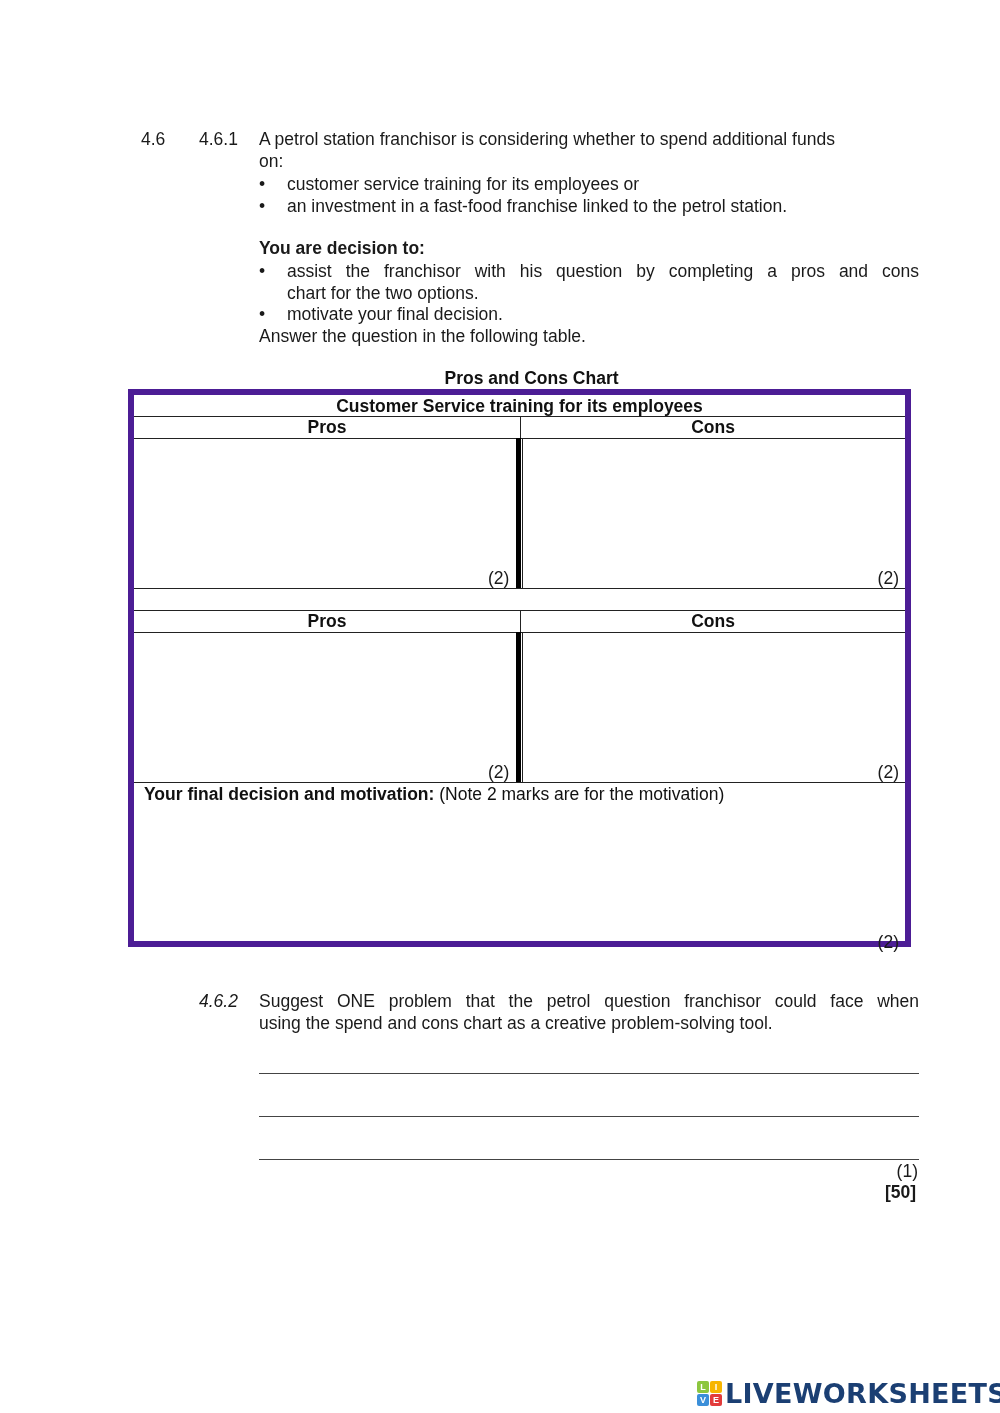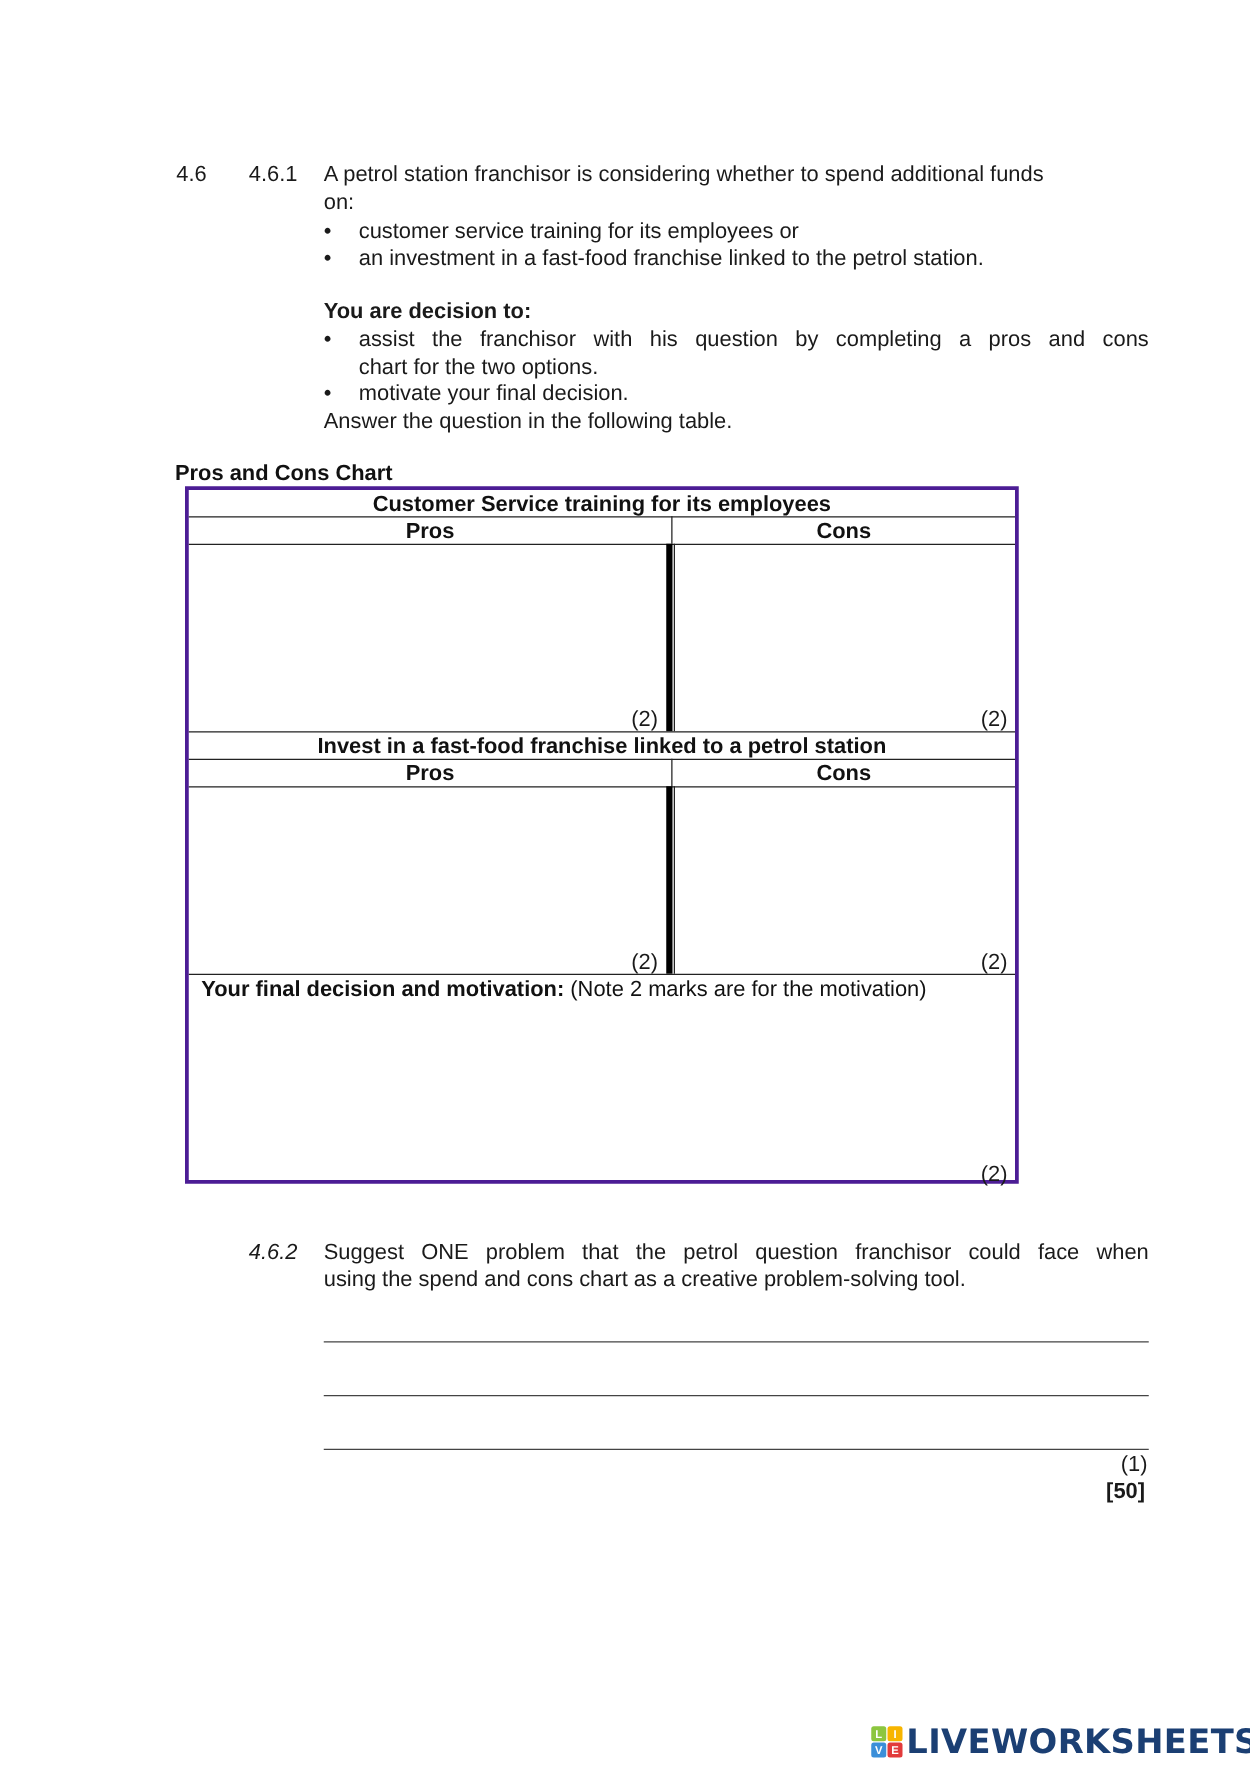--- a/index.html
+++ b/index.html
@@ -9,22 +9,22 @@
     }
     .abs { position: absolute; }
     .qnum { position: absolute; font-size: 17.5px; color: #1a1a1a; }
     .para { position: absolute; left: 259px; width: 660px; font-size: 17.5px; line-height: 21.5px; color: #1a1a1a; }
     .justify { text-align: justify; text-align-last: left; }
     .bullet-row { position: absolute; left: 259px; width: 660px; font-size: 17.5px; line-height: 21.5px; color: #1a1a1a; }
     .bullet-row .dot { position: absolute; left: 0; top: 0; }
     .bullet-row .btxt { position: absolute; left: 28px; width: 632px; }
     .bold { font-weight: bold; }
 
-    .chart-title { position: absolute; left: 140px; width: 783px; top: 368px; font-weight: bold; font-size: 17.5px; }
-    .tbl { position: absolute; left: 148px; top: 389px; width: 667px; height: 558px; border: 3px solid #4c1d95; box-sizing: border-box; }
+    .chart-title { position: absolute; left: 140px; width: 783px; top: 368px; text-align: center; font-weight: bold; font-size: 17.5px; }
+    .tbl { position: absolute; left: 128px; top: 389px; width: 783px; height: 558px; border: 6px solid #4c1d95; box-sizing: border-box; }
     .hline { position: absolute; left: 0; right: 0; height: 1px; background: #222; }
     .vline { position: absolute; width: 1px; background: #222; }
     .thick { position: absolute; width: 5px; background: #000; }
     .cellhead { position: absolute; text-align: center; font-weight: bold; font-size: 17.5px; line-height: 21px; }
     .mark { position: absolute; font-size: 17.5px; color: #1a1a1a; }
     .answer-area { position: absolute; background: transparent; }
 
     .ans-line { position: absolute; left: 259px; width: 660px; height: 1px; background: #444; }
     .logo { position: absolute; left: 697px; top: 1378px; height: 30px; display: flex; align-items: center; }
     .logo-grid { display: grid; grid-template-columns: 12px 12px; grid-template-rows: 12px 12px; gap: 1px; margin-right: 3px; }
@@ -78,21 +78,20 @@
   <div class="hline" style="top:43px;"></div>
 
   <div class="answer-area" style="left:0; width:382px; top:44px; height:149px;"></div>
   <div class="answer-area" style="left:390px; right:0; top:44px; height:149px;"></div>
   <div class="thick" style="left:382px; top:43px; height:150px;"></div>
   <div class="vline" style="left:388px; top:43px; height:150px;"></div>
   <div class="mark" style="left:354px; top:173px;">(2)</div>
   <div class="mark" style="right:6px; top:173px;">(2)</div>
   <div class="hline" style="top:193px;"></div>
 
-  <div class="cellhead" style="left:0; right:0; top:194px;">Invest in a fast-food franchise linked to a petrol station</div>
   <div class="hline" style="top:215px;"></div>
 
   <div class="cellhead" style="left:0; width:386px; top:216px;">Pros</div>
   <div class="cellhead" style="left:387px; right:0; top:216px;">Cons</div>
   <div class="vline" style="left:386px; top:215px; height:22px;"></div>
   <div class="hline" style="top:237px;"></div>
 
   <div class="answer-area" style="left:0; width:382px; top:238px; height:149px;"></div>
   <div class="answer-area" style="left:390px; right:0; top:238px; height:149px;"></div>
   <div class="thick" style="left:382px; top:237px; height:150px;"></div>

